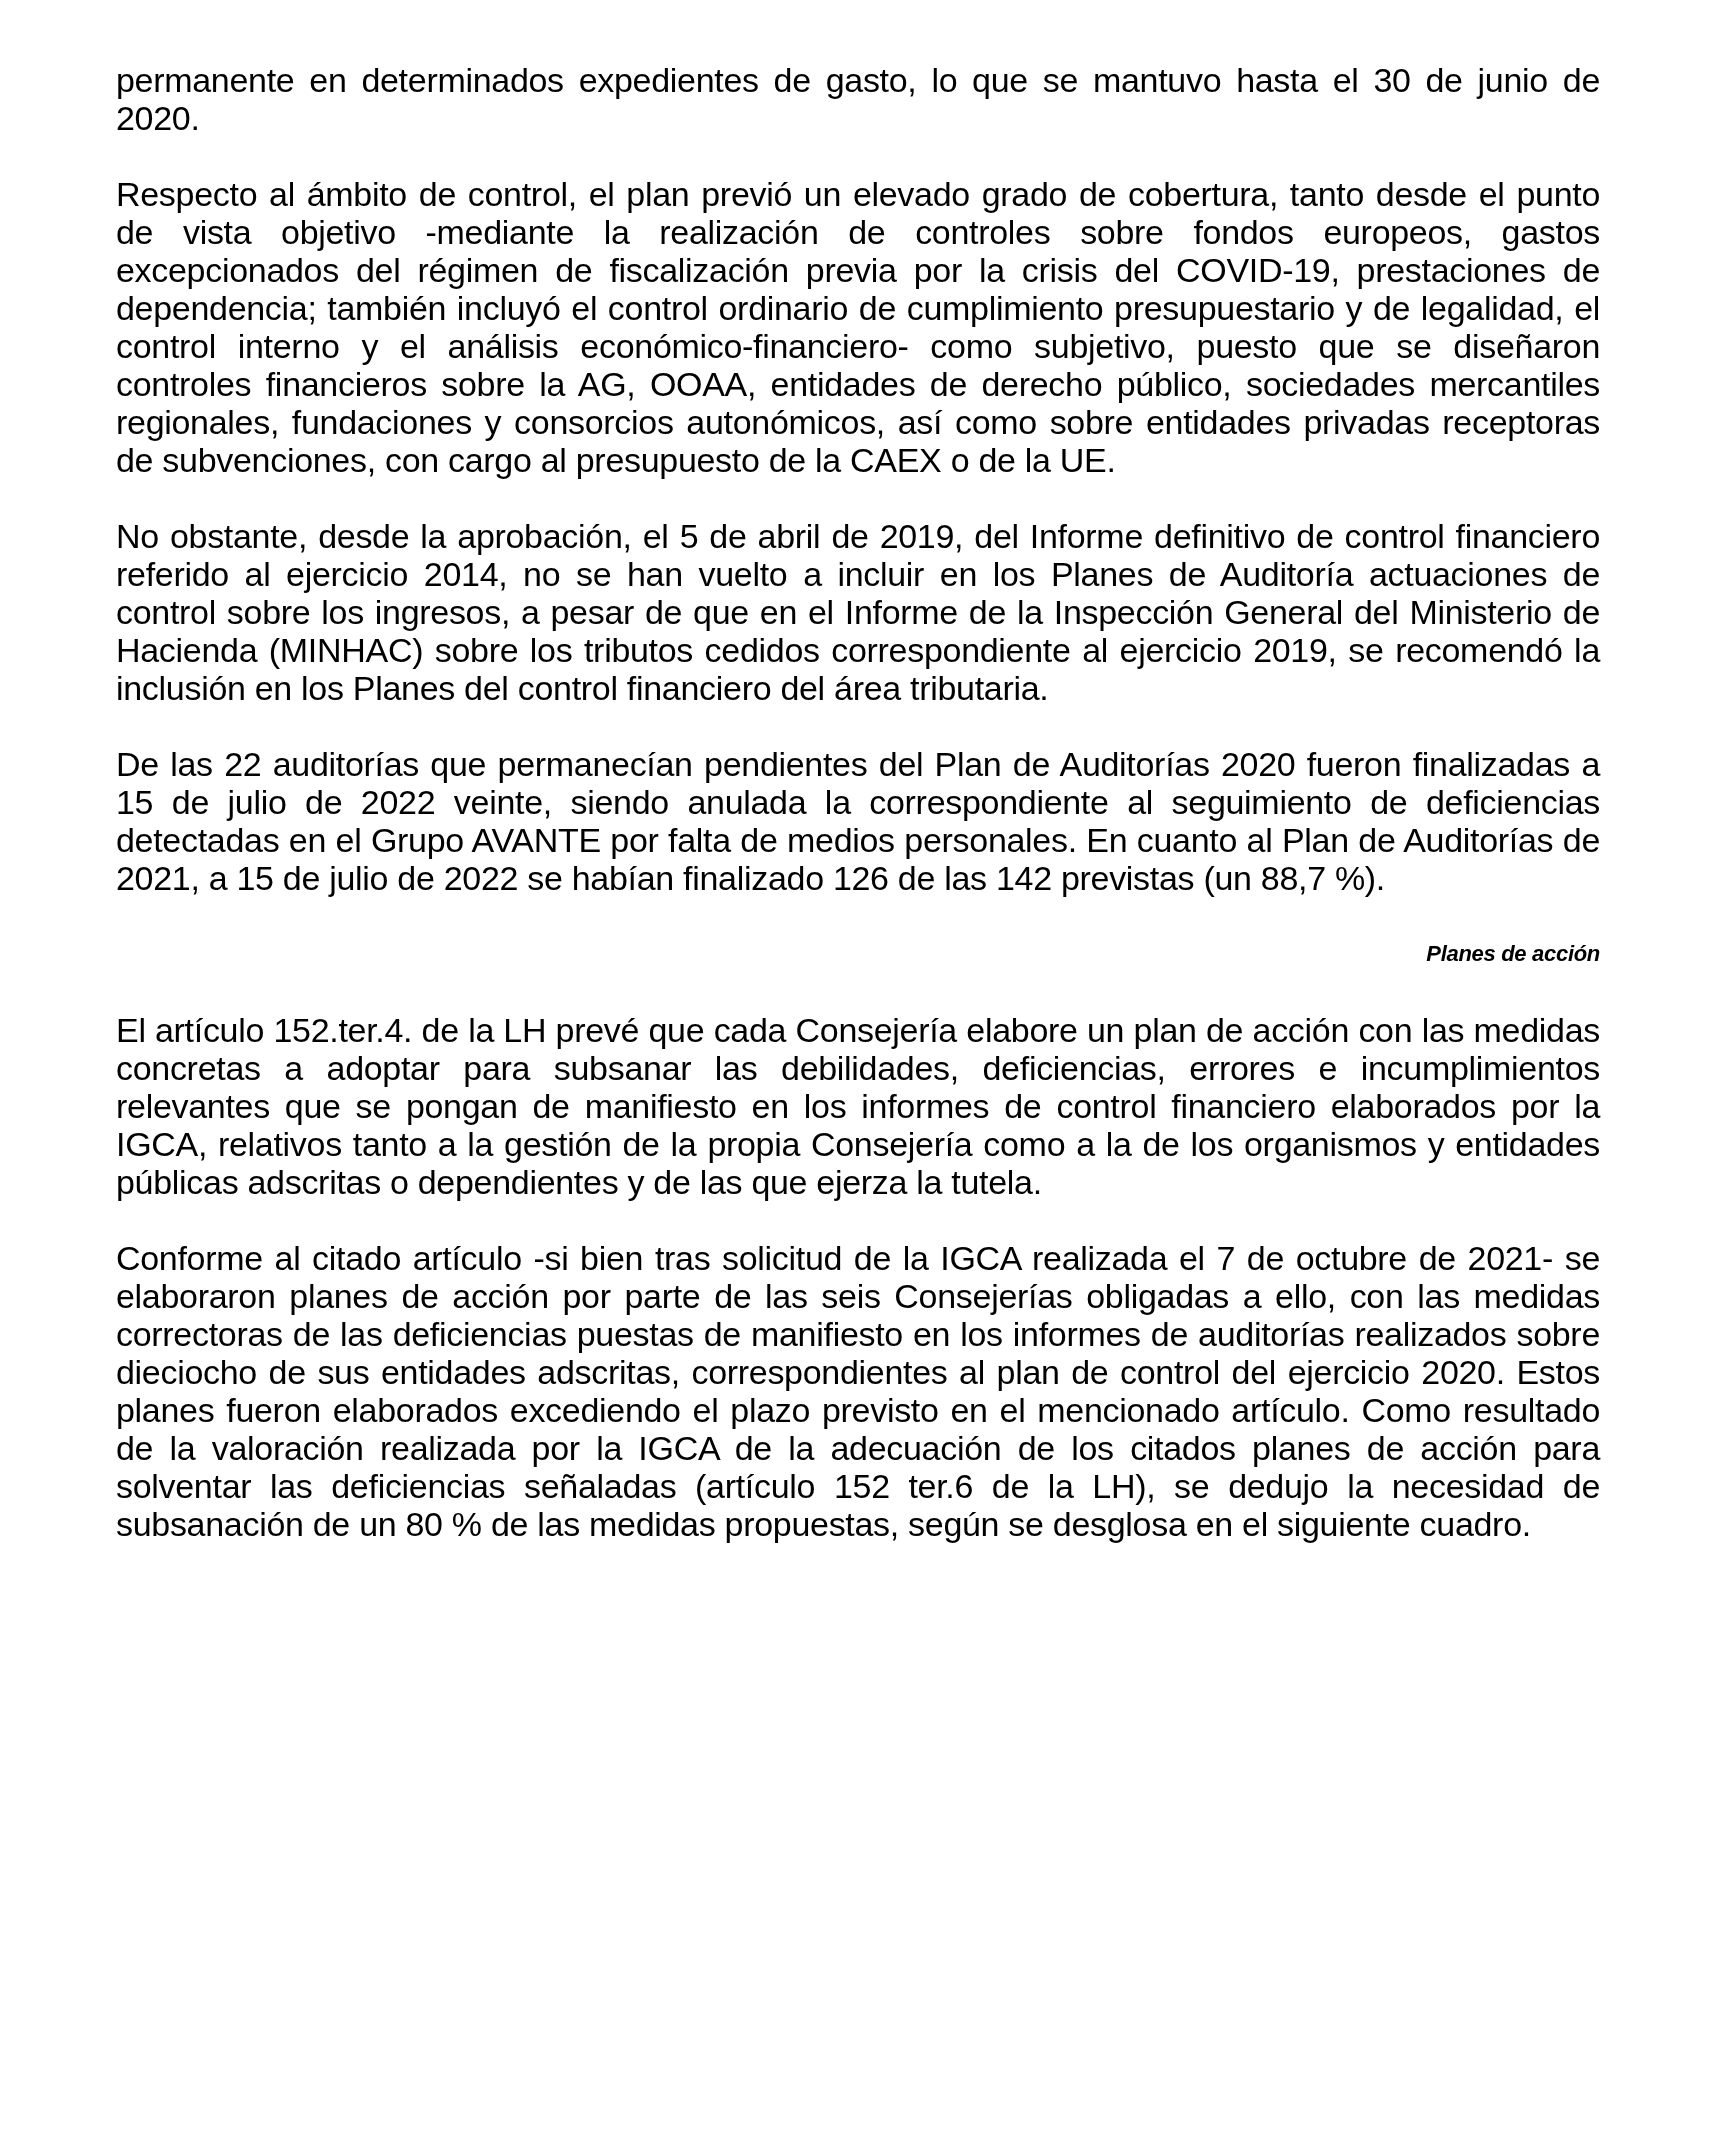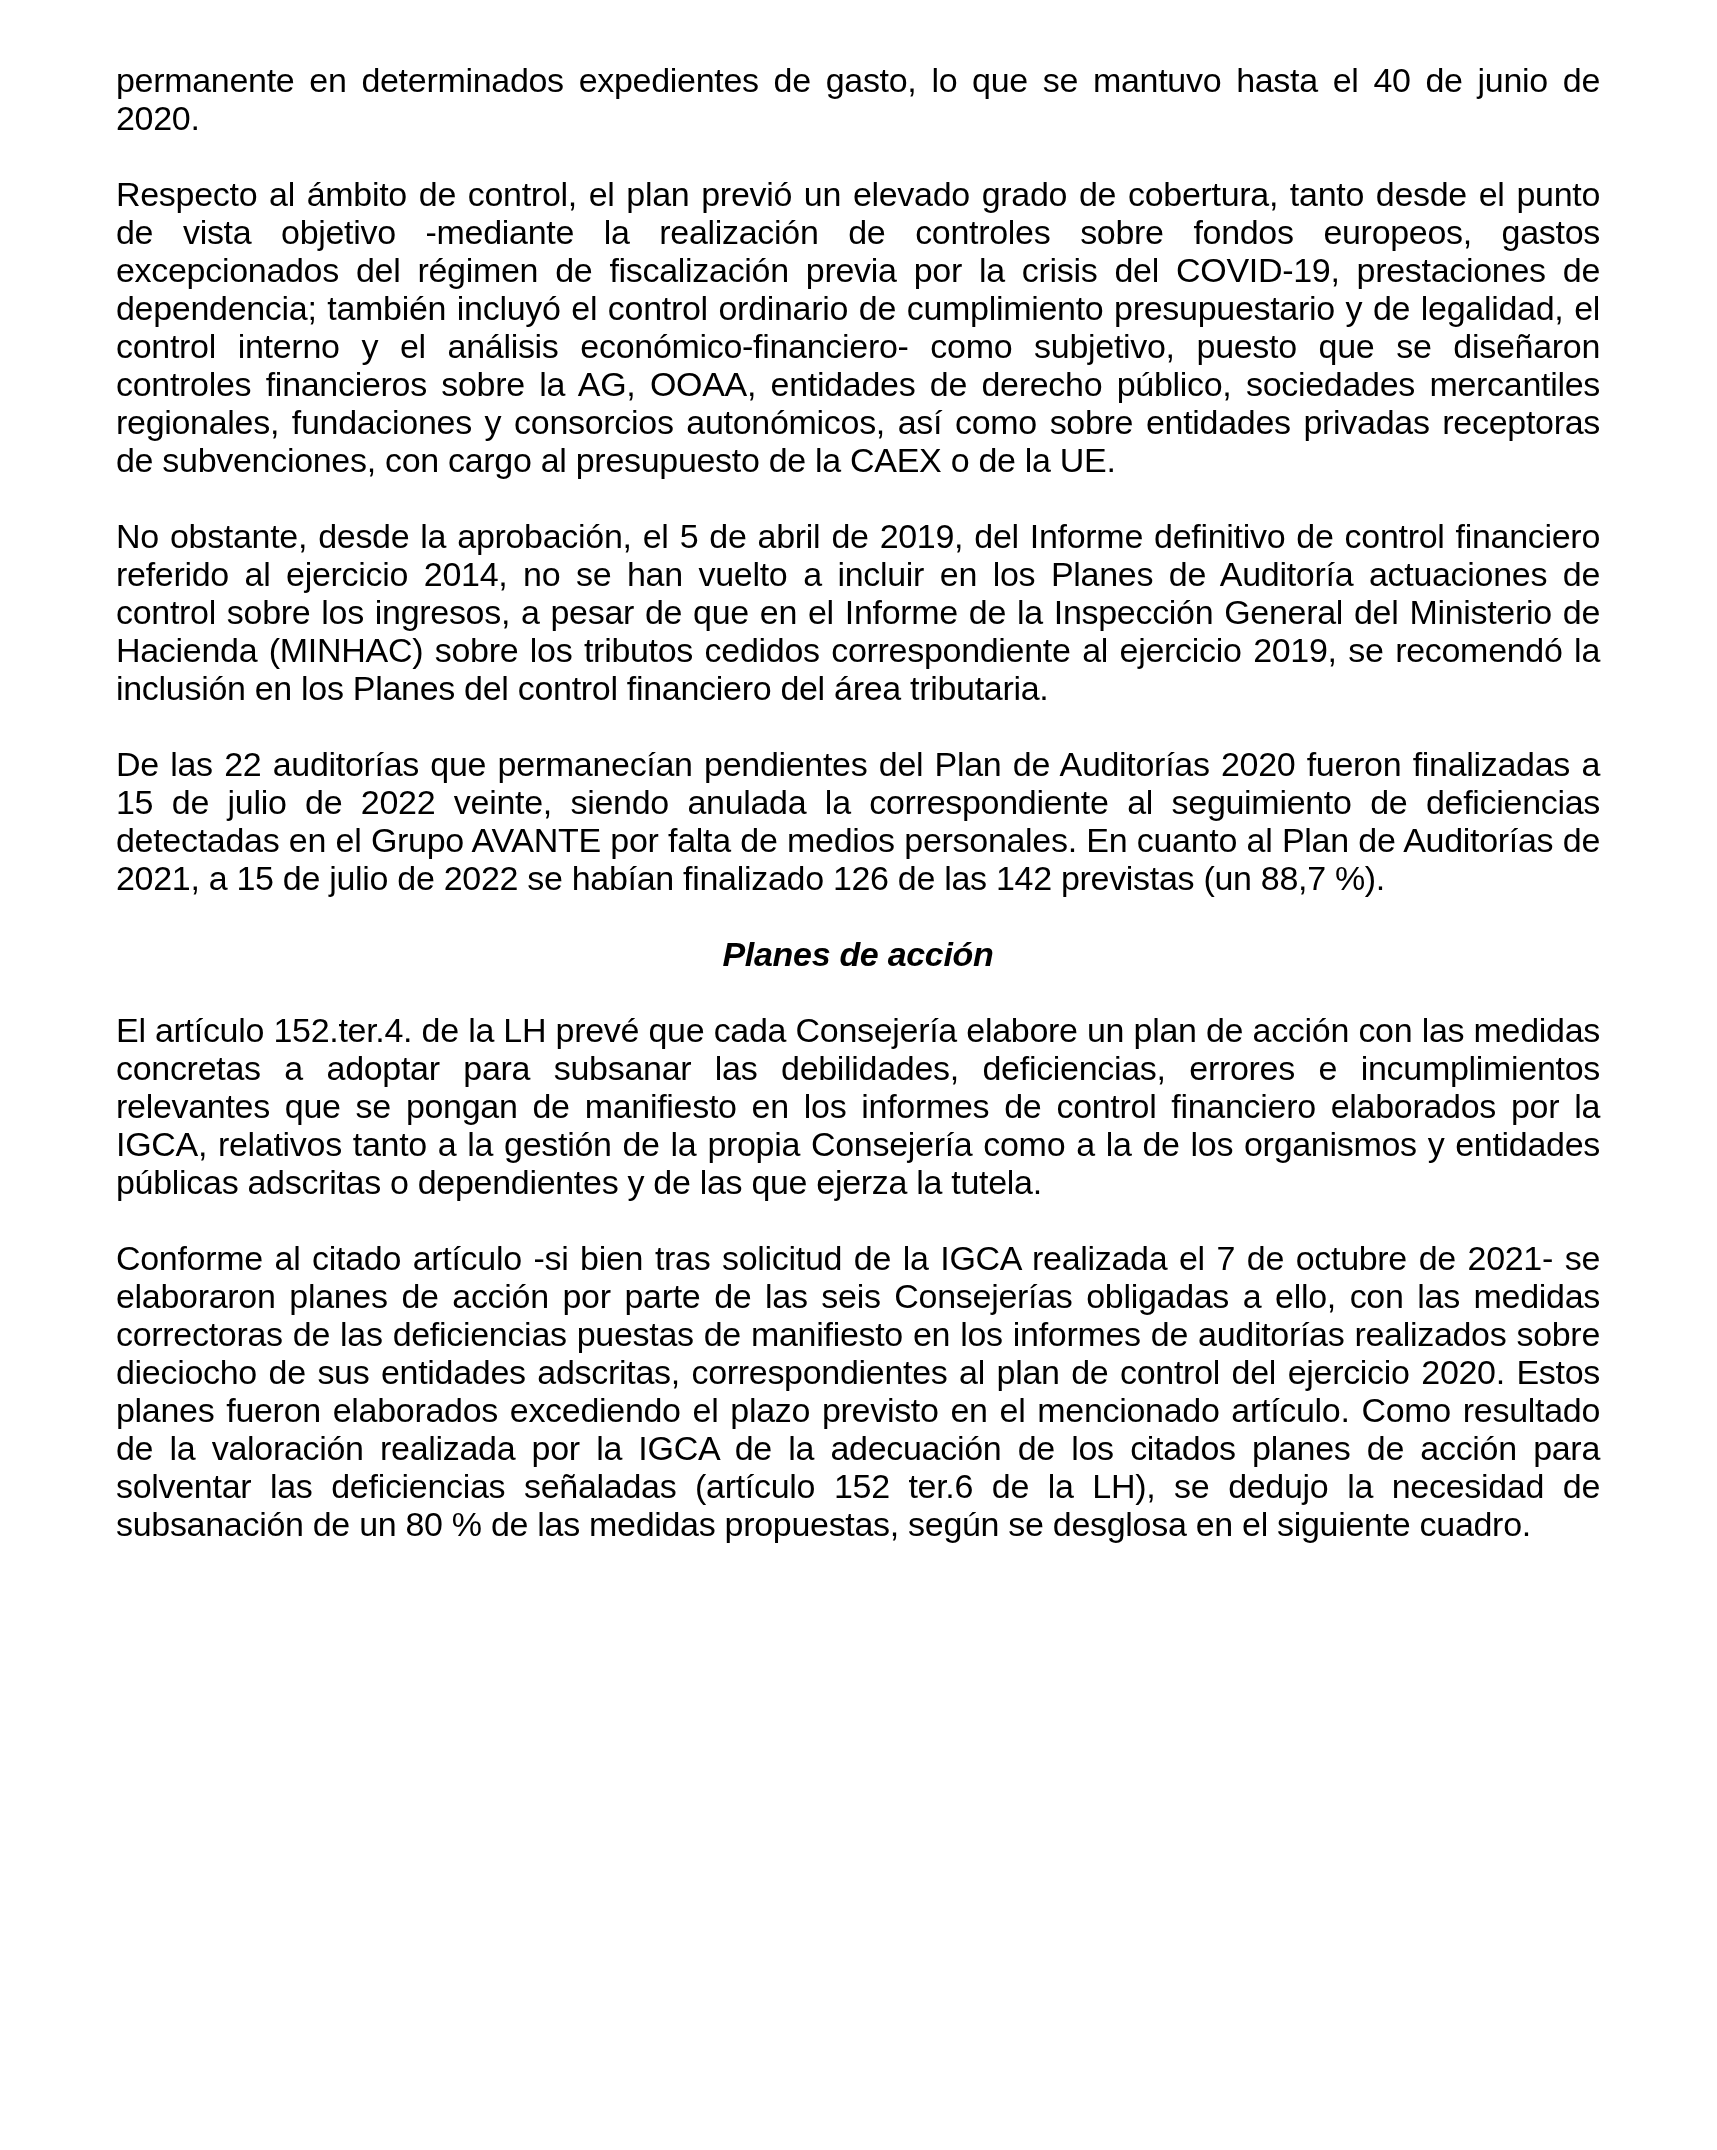--- a/index.html
+++ b/index.html
@@ -24,34 +24,34 @@
   .doc-paragraph {
     margin: 0 0 38px 0;
     font-size: 34px;
     line-height: 38px;
     letter-spacing: -0.3px;
     text-align: justify;
     color: #000000;
   }
   .doc-heading {
     margin: 0 0 38px 0;
-    font-size: 34px;
+    font-size: 22px;
     line-height: 38px;
     letter-spacing: -0.3px;
     font-weight: bold;
     font-style: italic;
-    text-align: center;
+    text-align: right;
     color: #000000;
   }
 </style>
 </head>
 <body>
 
 <div class="page">
-  <p class="doc-paragraph">permanente en determinados expedientes de gasto, lo que se mantuvo hasta el 40 de junio de 2020.</p>
+  <p class="doc-paragraph">permanente en determinados expedientes de gasto, lo que se mantuvo hasta el 30 de junio de 2020.</p>
 
 
   <p class="doc-paragraph">Respecto al ámbito de control, el plan previó un elevado grado de cobertura, tanto desde el punto de vista objetivo -mediante la realización de controles sobre fondos europeos, gastos excepcionados del régimen de fiscalización previa por la crisis del COVID-19, prestaciones de dependencia; también incluyó el control ordinario de cumplimiento presupuestario y de legalidad, el control interno y el análisis económico-financiero- como subjetivo, puesto que se diseñaron controles financieros sobre la AG, OOAA, entidades de derecho público, sociedades mercantiles regionales, fundaciones y consorcios autonómicos, así como sobre entidades privadas receptoras de subvenciones, con cargo al presupuesto de la CAEX o de la UE.</p>
 
   <p class="doc-paragraph">No obstante, desde la aprobación, el 5 de abril de 2019, del Informe definitivo de control financiero referido al ejercicio 2014, no se han vuelto a incluir en los Planes de Auditoría actuaciones de control sobre los ingresos, a pesar de que en el Informe de la Inspección General del Ministerio de Hacienda (MINHAC) sobre los tributos cedidos correspondiente al ejercicio 2019, se recomendó la inclusión en los Planes del control financiero del área tributaria.</p>
 
   <p class="doc-paragraph">De las 22 auditorías que permanecían pendientes del Plan de Auditorías 2020 fueron finalizadas a 15 de julio de 2022 veinte, siendo anulada la correspondiente al seguimiento de deficiencias detectadas en el Grupo AVANTE por falta de medios personales. En cuanto al Plan de Auditorías de 2021, a 15 de julio de 2022 se habían finalizado 126 de las 142 previstas (un 88,7 %).</p>
 
   <h2 class="doc-heading">Planes de acción</h2>
 

